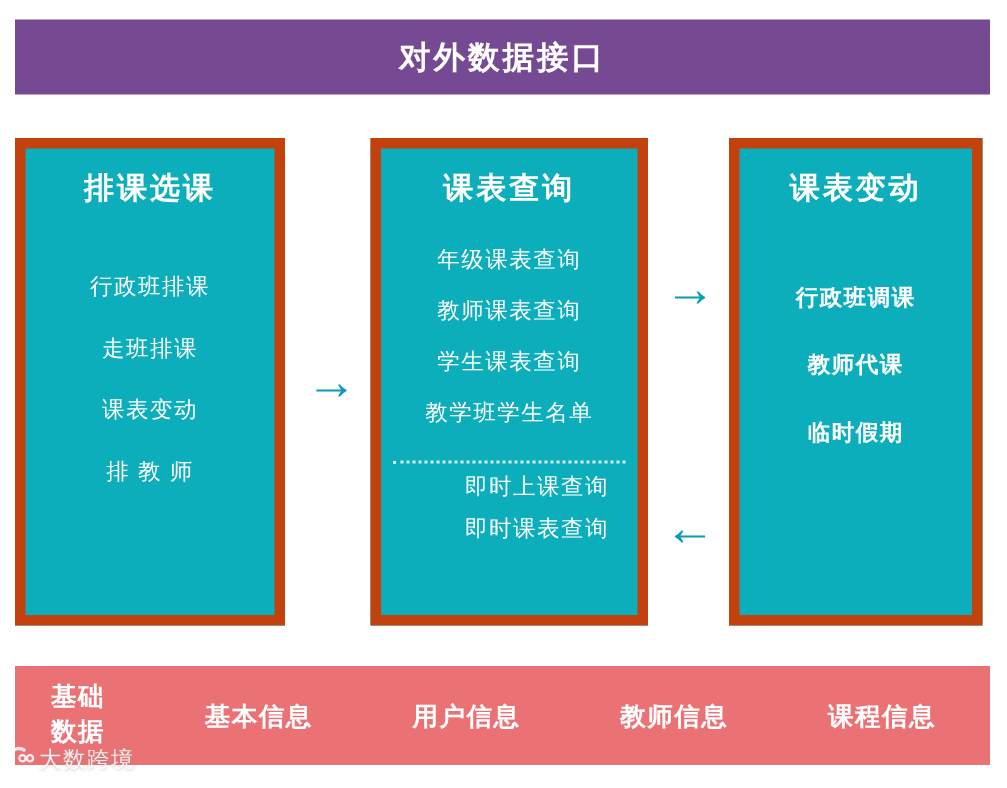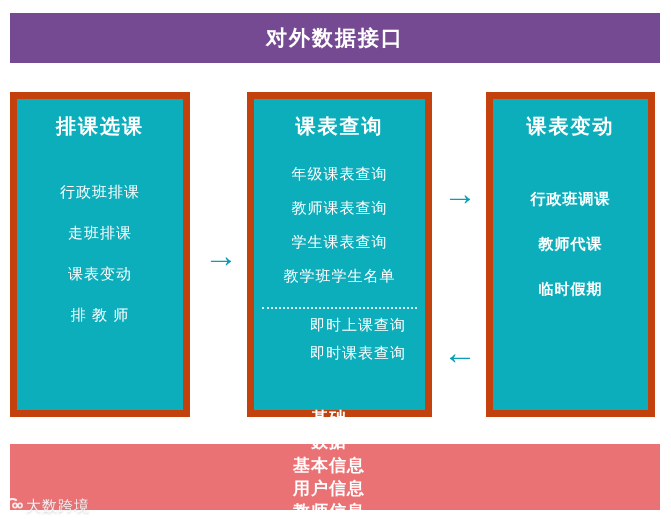--- a/index.html
+++ b/index.html
@@ -40,23 +40,23 @@
     position: absolute; color: #0a9db6;
     font-size: 34px; font-weight: 700; line-height: 36px;
     text-align: center; user-select: none;
   }
   .arrow-1 { left: 196px; top: 237px; width: 50px; }
   .arrow-2 { left: 435px; top: 175px; width: 50px; }
   .arrow-3 { left: 435px; top: 334px; width: 50px; }
   .footer {
     position: absolute; left: 10px; top: 444px; width: 650px; height: 66px;
     background: #ea7275; color: #fff;
-    display: flex; align-items: center; justify-content: center;
+    display: flex; align-items: center; justify-content: space-between;
     padding: 0 36px 0 24px; box-sizing: border-box;
-    font-size: 17px; font-weight: 700; flex-direction: column;
+    font-size: 17px; font-weight: 700;
   }
   .footer-base { text-align: center; line-height: 1.35; letter-spacing: 1px; }
   .footer-item { letter-spacing: 1px; }
   .watermark {
     position: absolute; left: 3px; top: 497px;
     display: flex; align-items: flex-start; gap: 3px;
     color: rgba(255,255,255,0.85);
     font-size: 15px; letter-spacing: 1px;
     text-shadow: 0 1px 2px rgba(150,150,150,0.5);
   }

